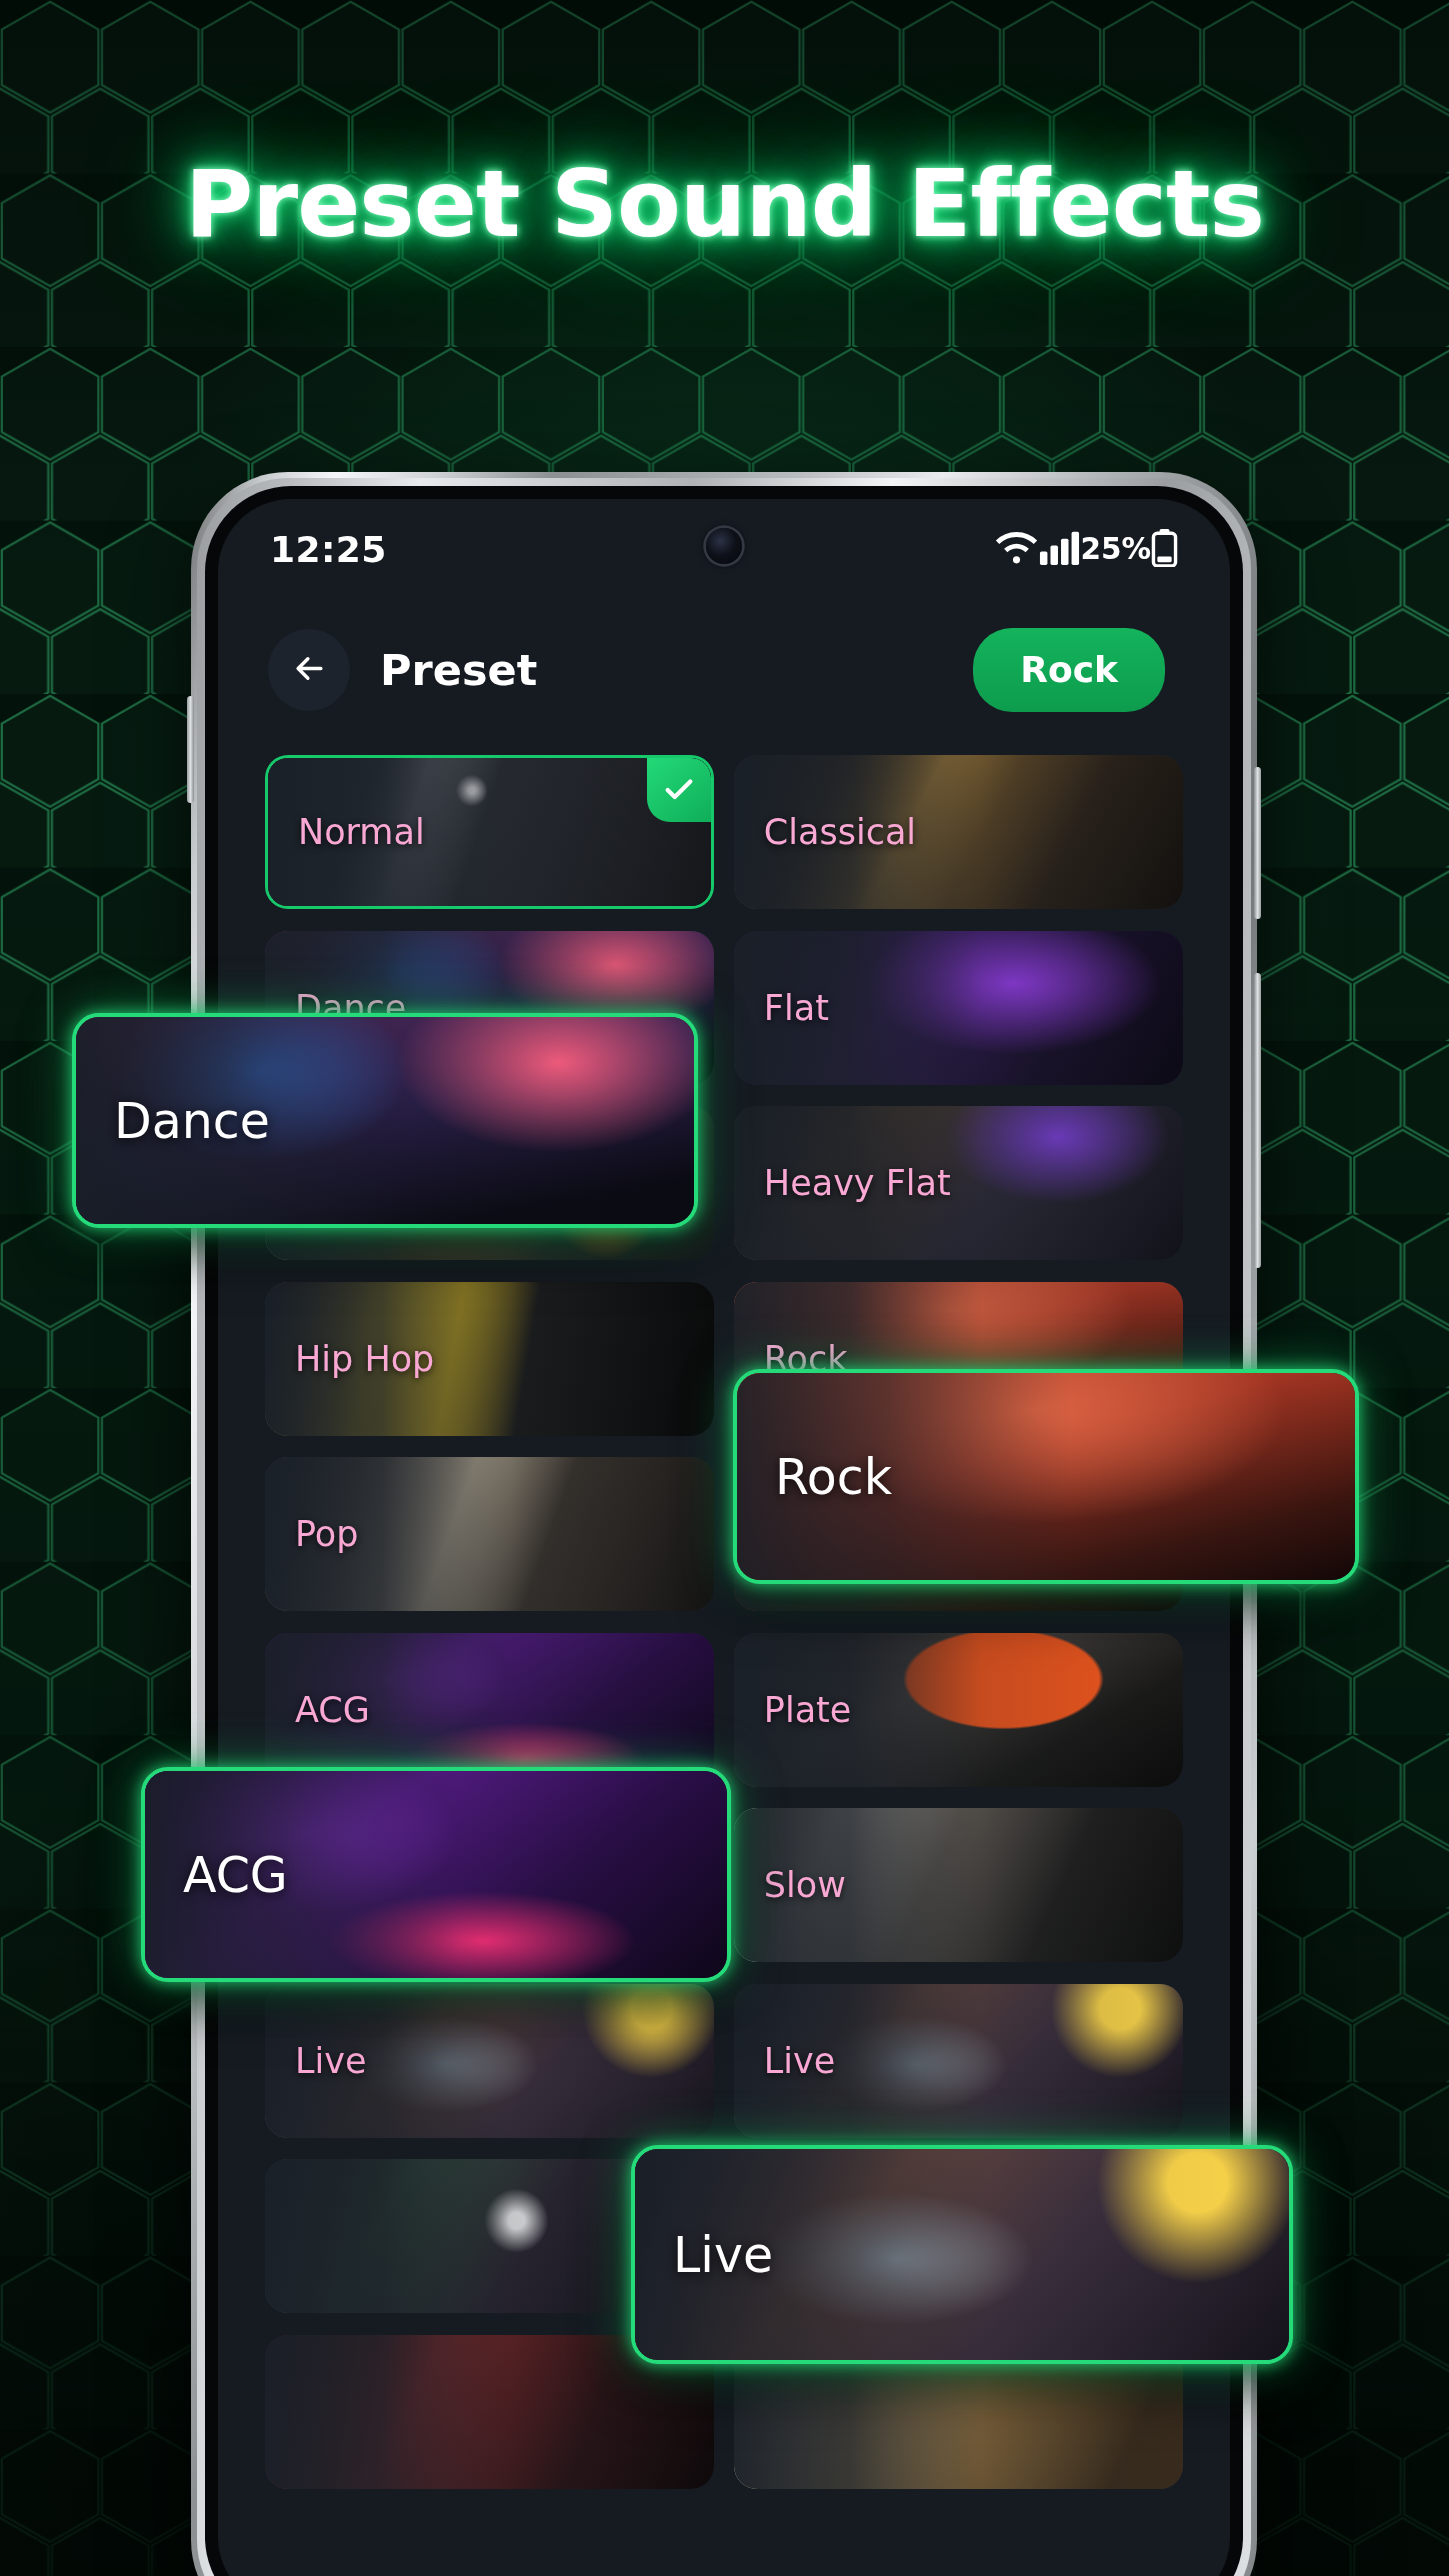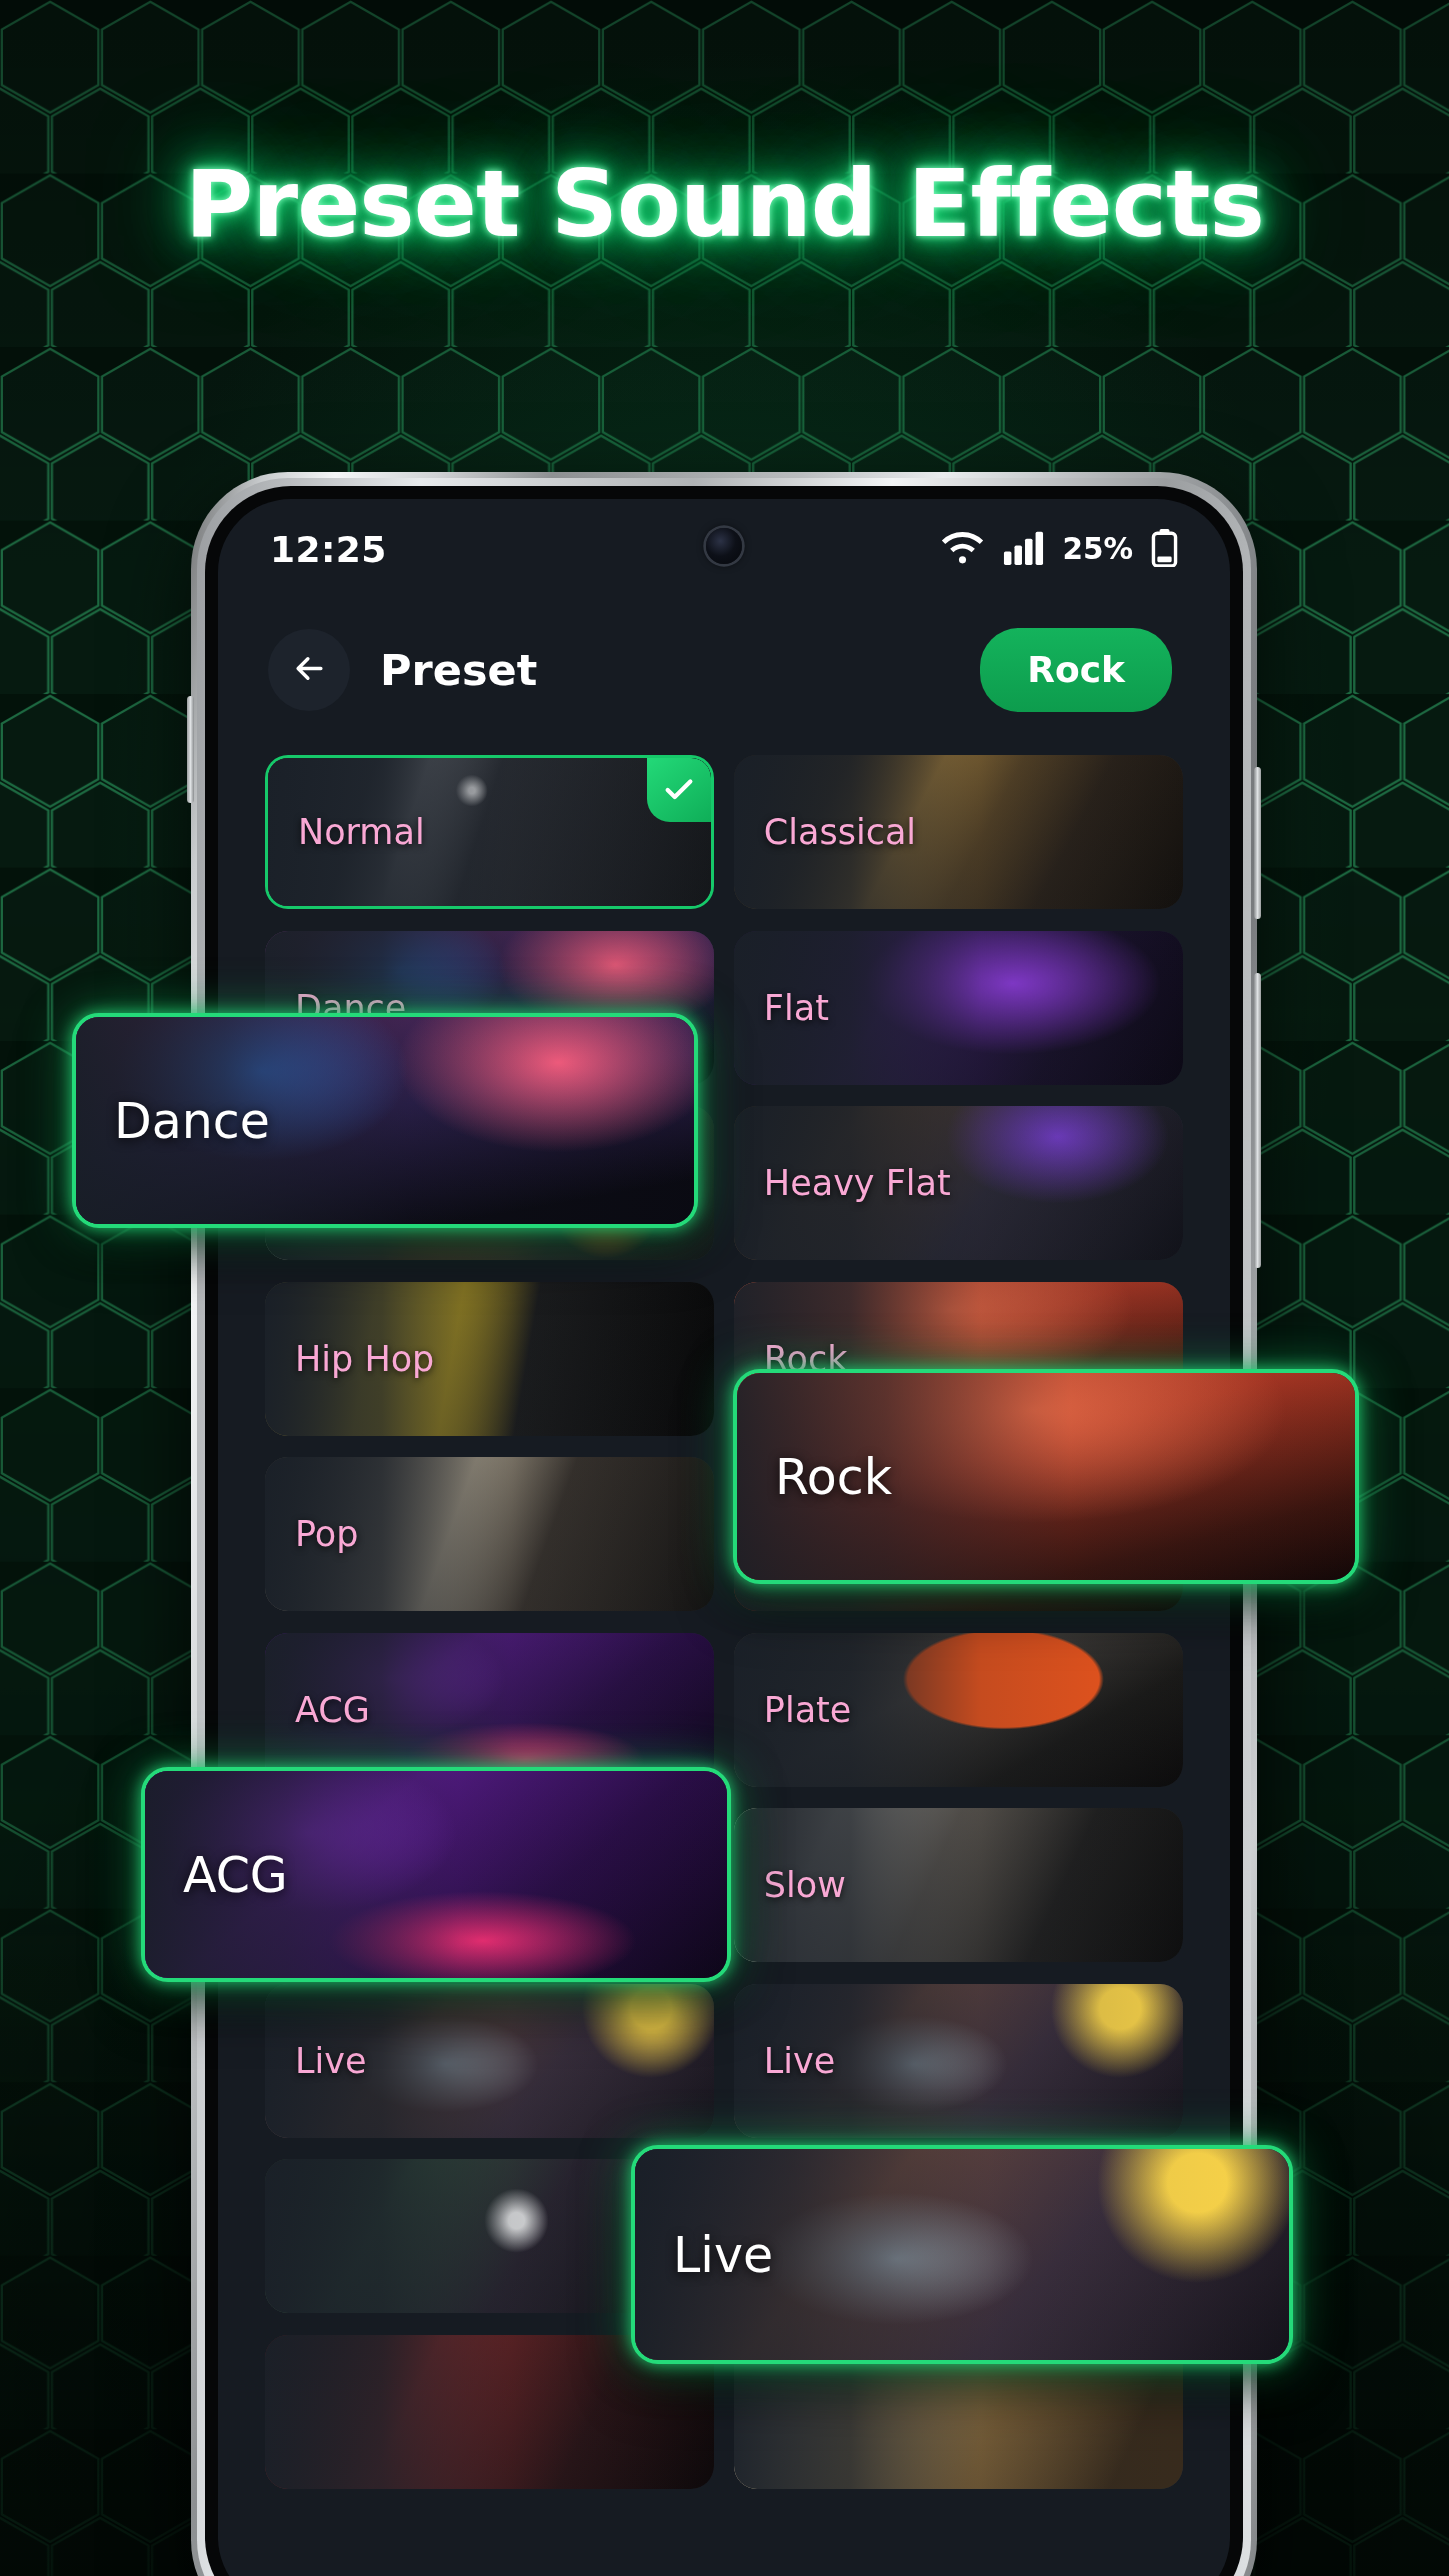--- a/index.html
+++ b/index.html
@@ -94,34 +94,34 @@
     position:absolute; left:0; right:0; top:0; height:100px;
     display:flex; align-items:center;
     padding:0 52px;
     color:#fff;
   }
   #statusbar .time {
     font-size:36px; font-weight:700; letter-spacing:0.4px;
     font-family:"DejaVu Sans", sans-serif;
   }
   #statusbar .spacer { flex:1; }
-  #statusbar .icons { display:flex; align-items:center; gap:18px; }
+  #statusbar .icons { display:flex; align-items:center; }
   #statusbar .batt-pct {
     font-size:29.5px; font-weight:600; font-family:"DejaVu Sans", sans-serif;
   }
   .camhole {
     position:absolute; left:50%; top:29px; transform:translateX(-50%);
     width:36px; height:36px; border-radius:50%;
     background:radial-gradient(circle at 40% 36%, #2c3246 0%, #0d1018 48%, #05070b 100%);
     box-shadow:0 0 0 2.7px rgba(120,130,150,0.35), 0 0 9px rgba(0,0,0,0.9);
   }
 
   
   #appheader {
-    position:absolute; left:0; right:8px; top:100px; height:141px;
+    position:absolute; left:0; right:15px; top:100px; height:141px;
     display:flex; align-items:center; padding:0 50px;
   }
   #backbtn {
     width:82px; height:82px; border-radius:50%;
     background:#1d232c;
     display:flex; align-items:center; justify-content:center;
     flex:0 0 auto;
   }
   #apptitle {
     margin-left:30px;

